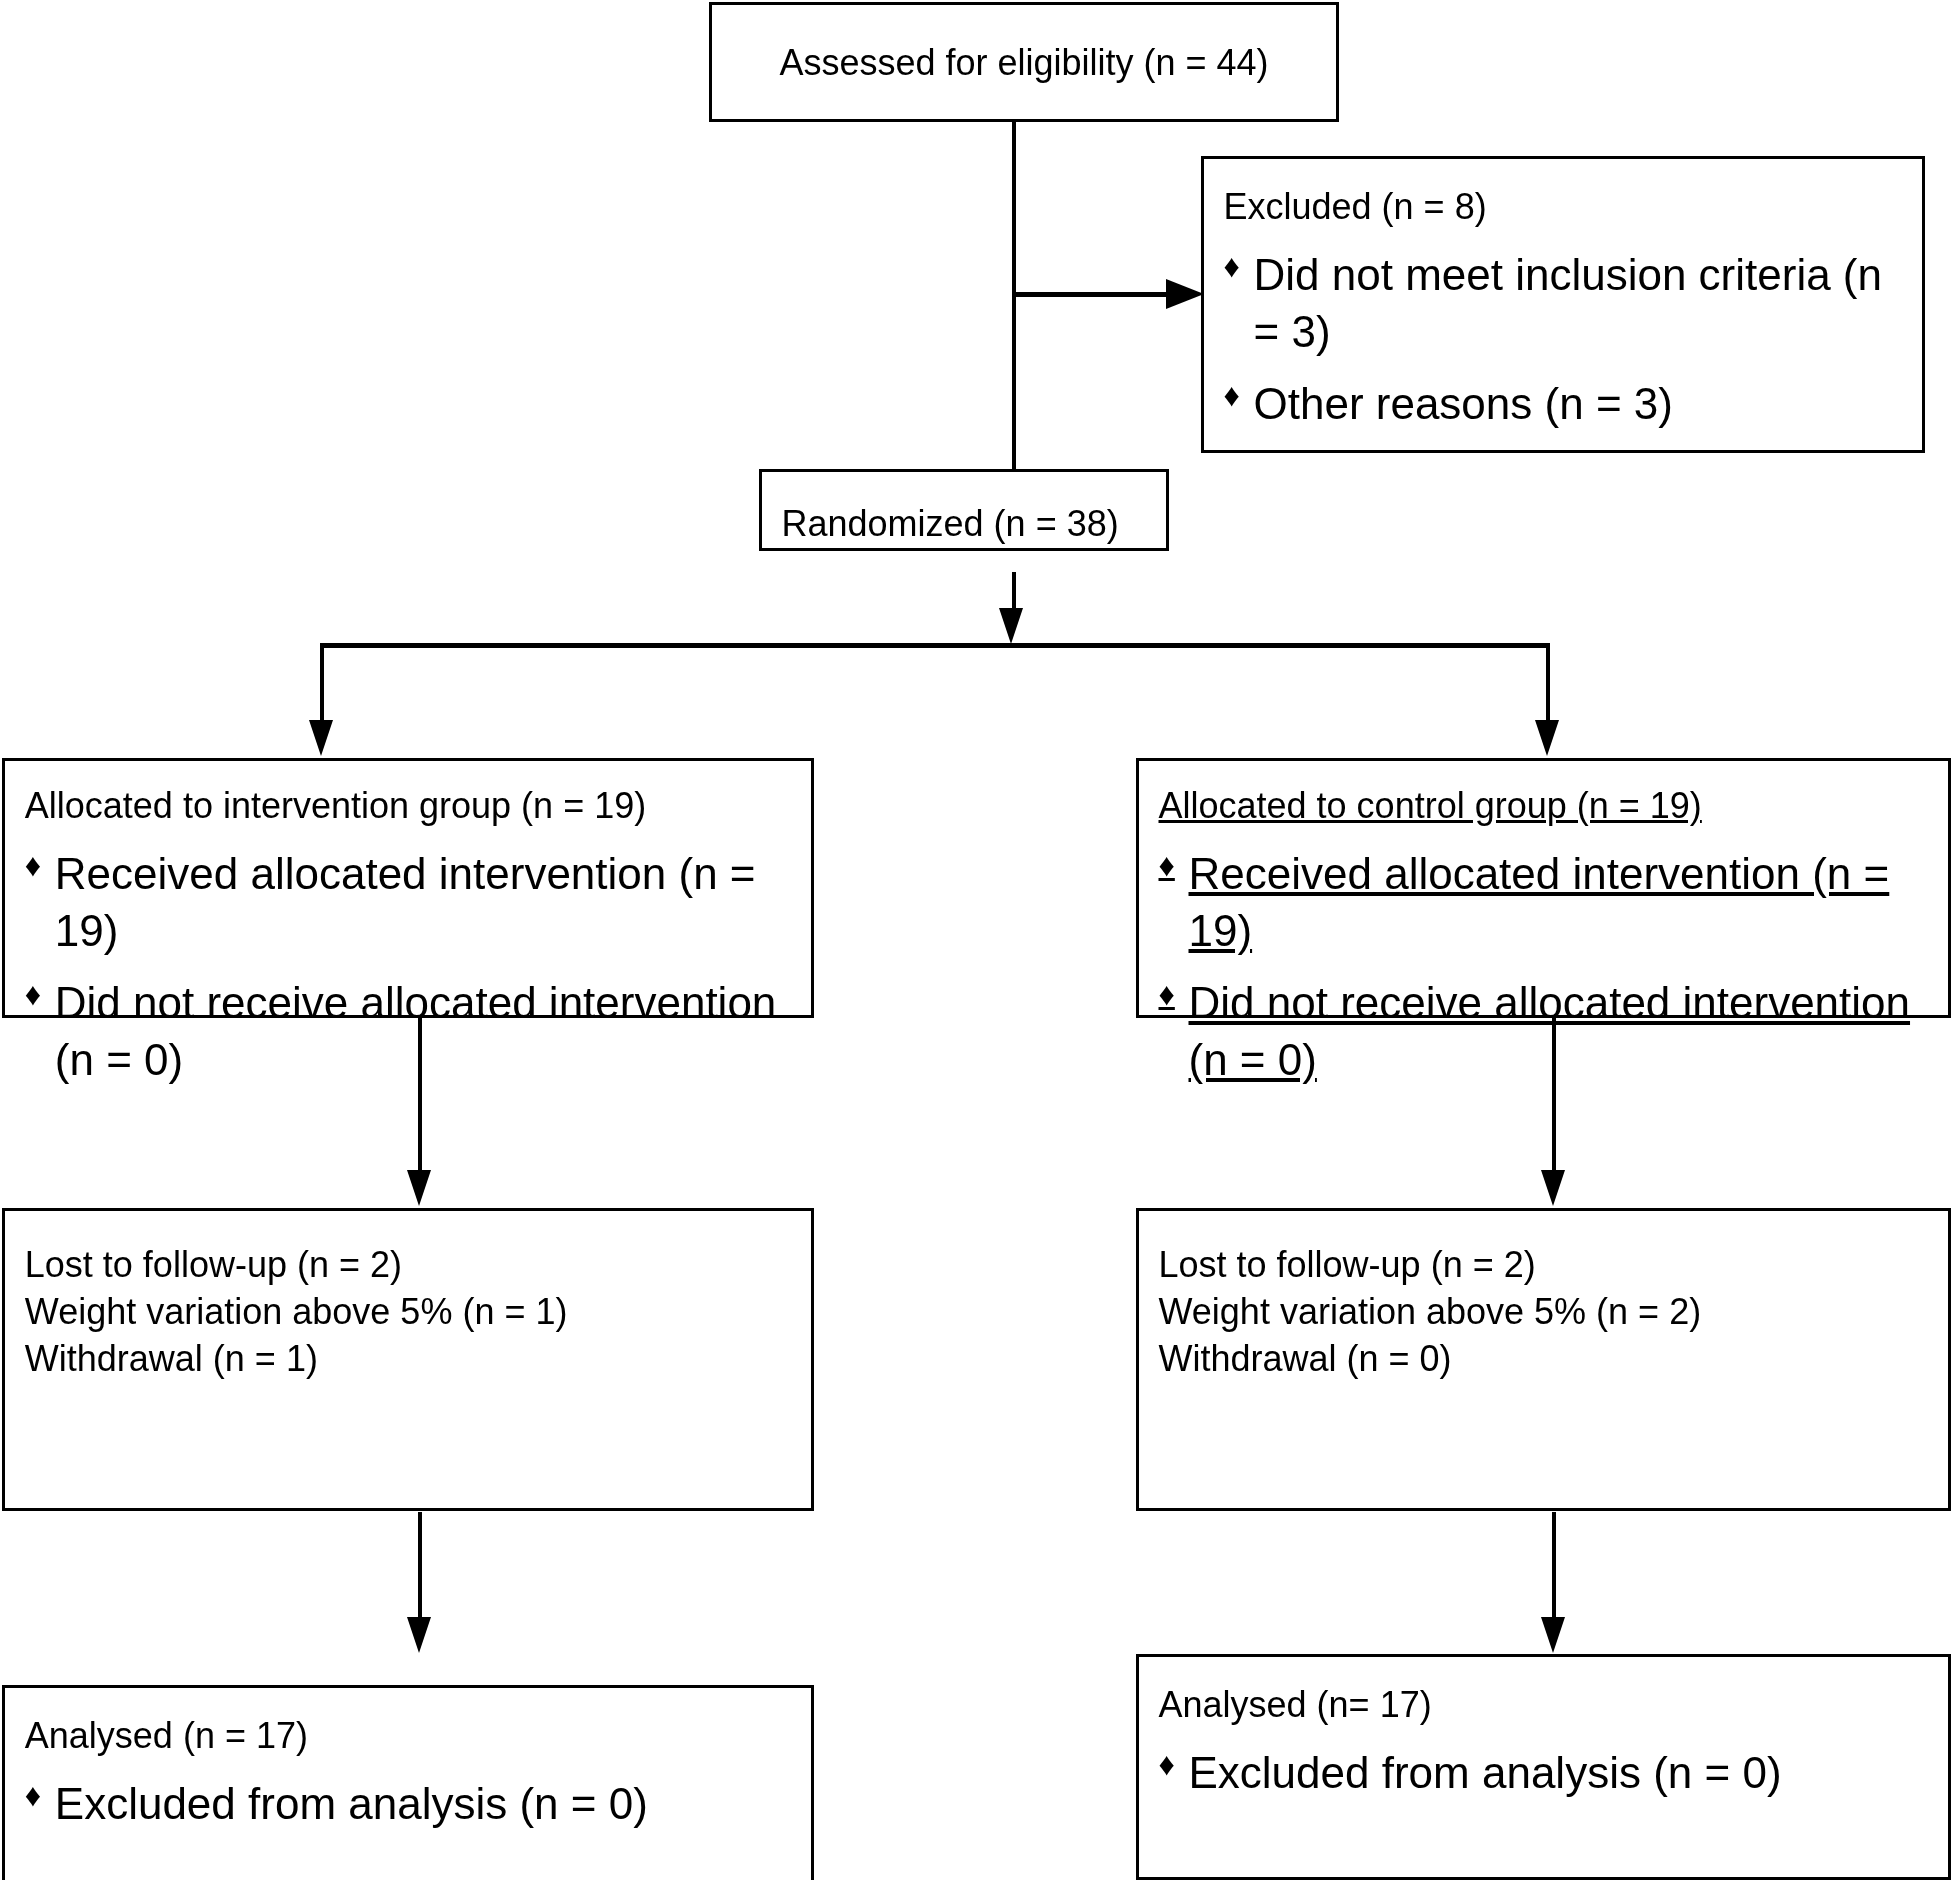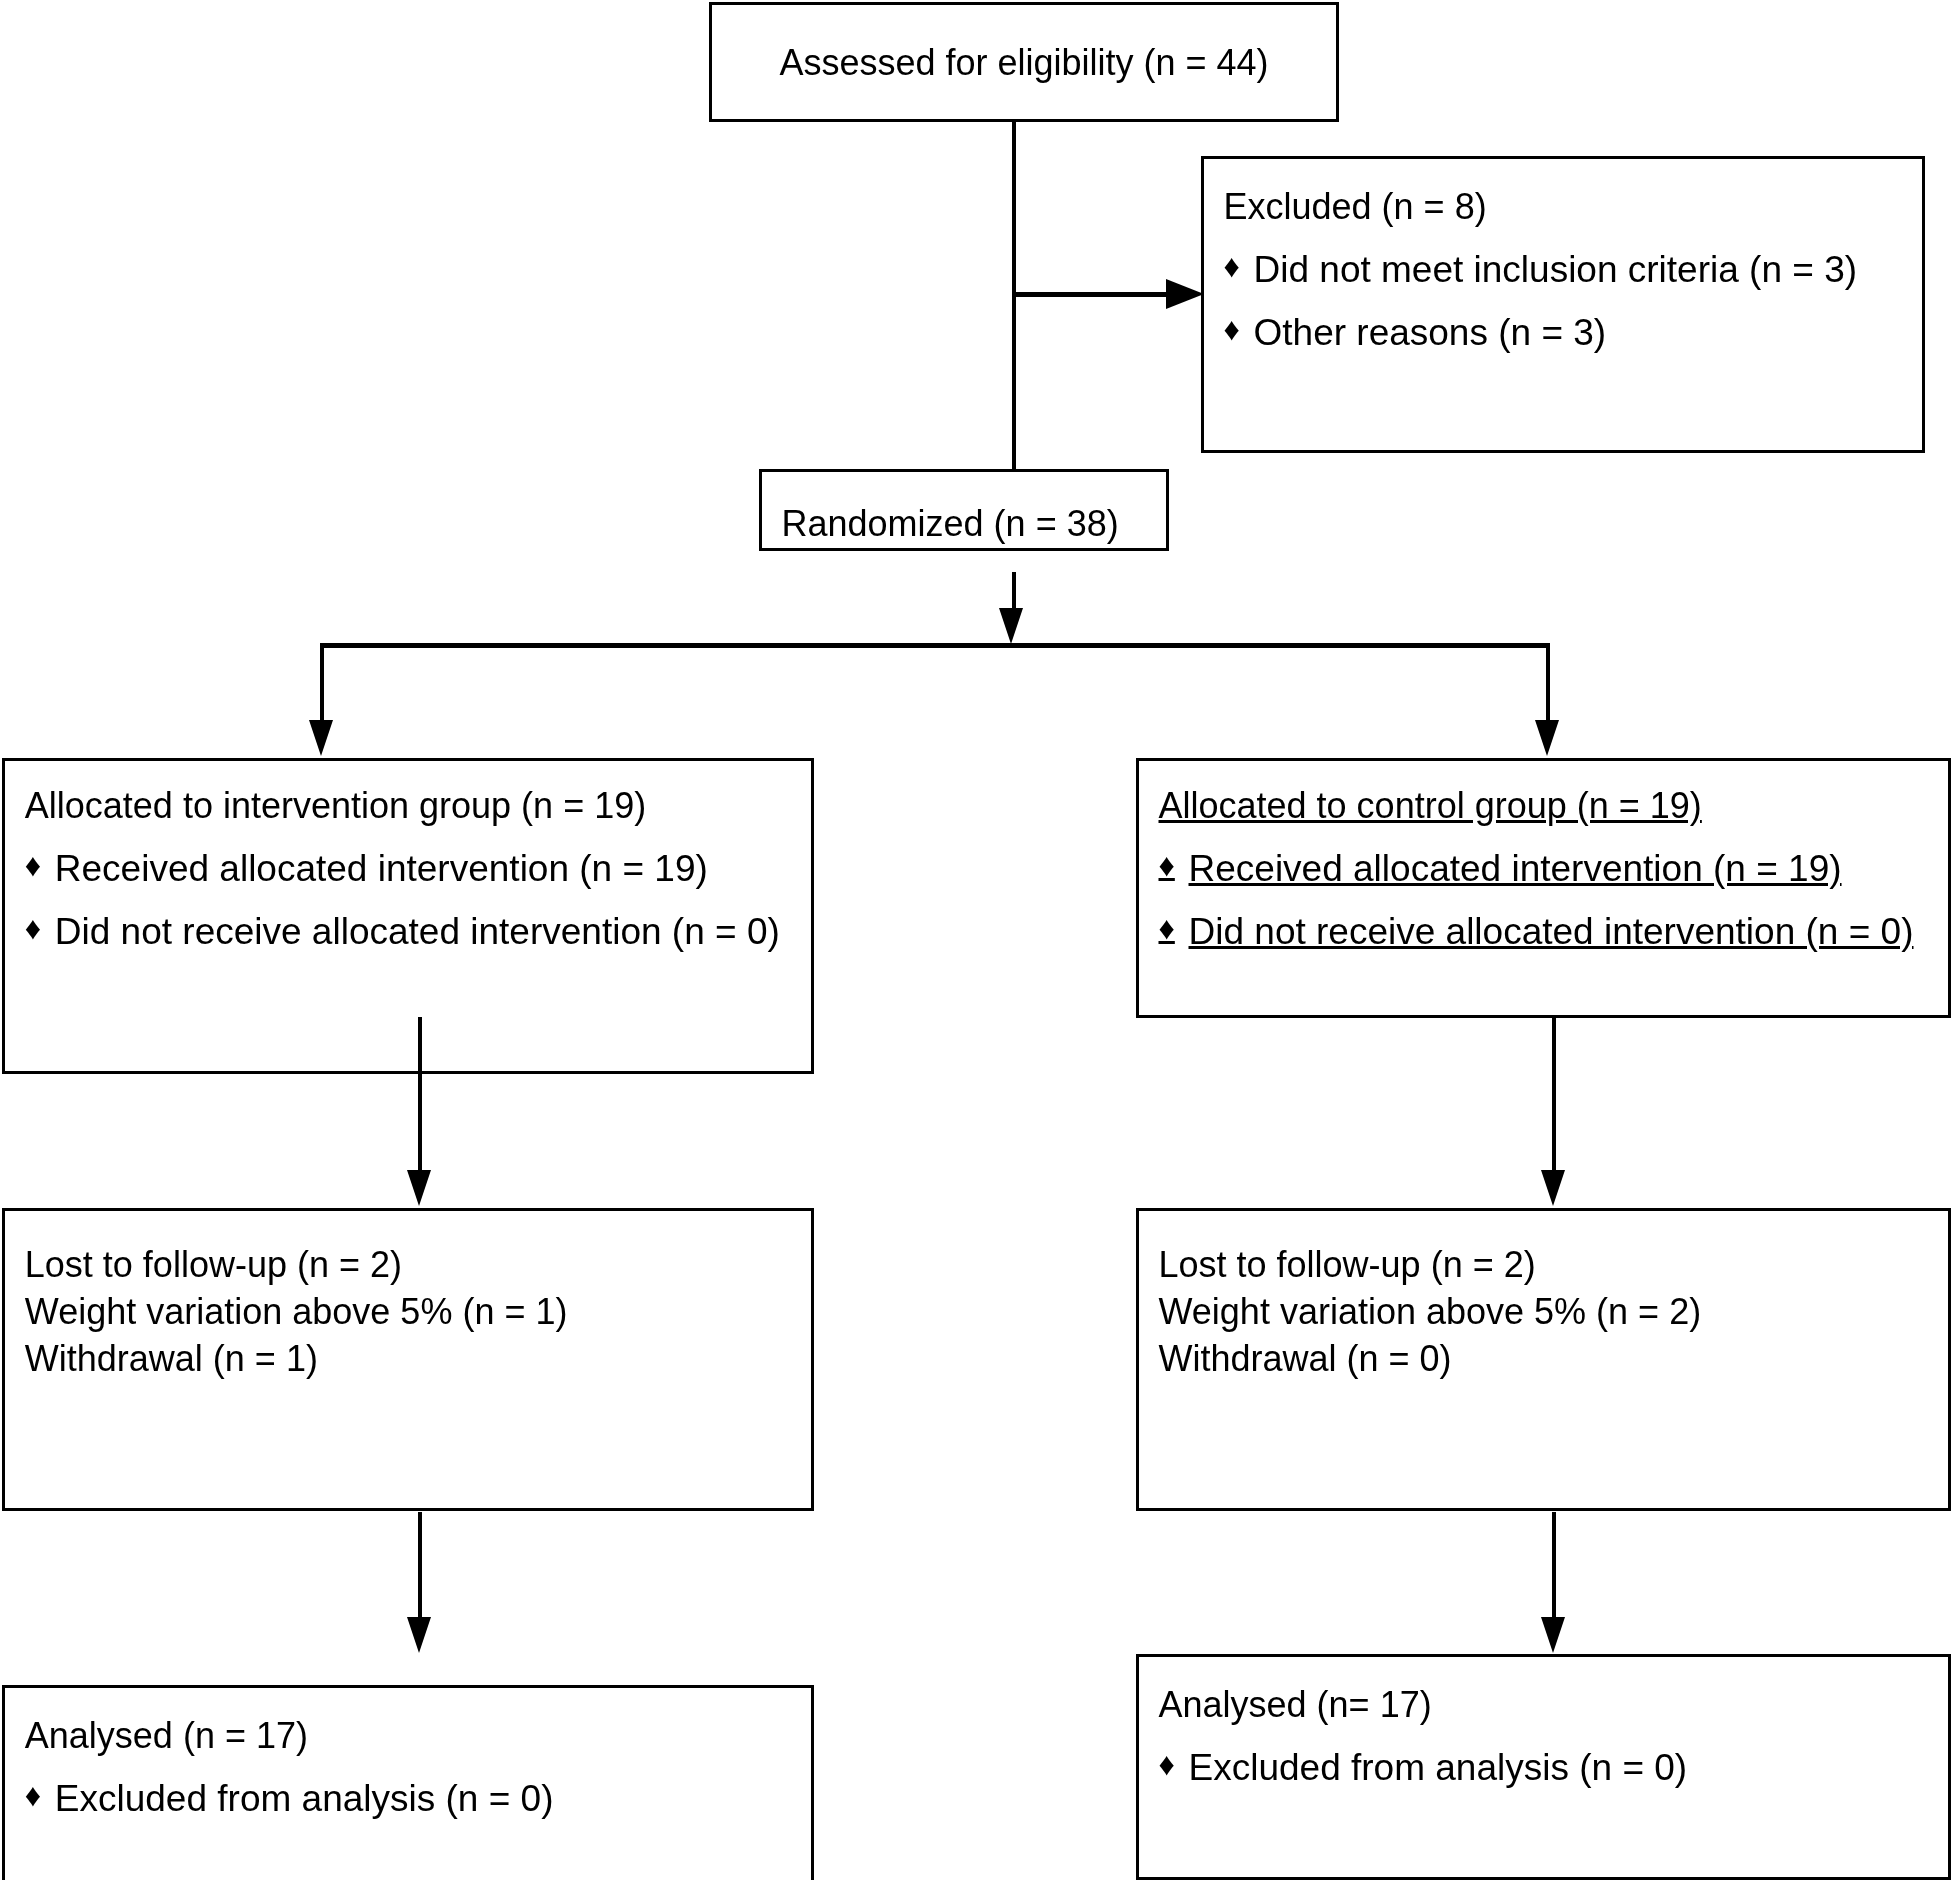--- a/index.html
+++ b/index.html
@@ -47,21 +47,21 @@
   }
   .bullet-glyph {
     flex: 0 0 auto;
     width: 30px;
     font-size: 32px;
     line-height: 1.30;
     text-align: left;
   }
   .bullet-text {
     flex: 1 1 auto;
-    font-size: 37px;
+    font-size: 44px;
     line-height: 1.30;
   }
 
   
   .para {
     font-size: 36px;
     line-height: 1.30;
     margin: 0;
   }
   .para + .para { }
@@ -132,21 +132,21 @@
   <div class="arrow-down" style="left:999px; top:608px;"></div>
 
   <div class="hline" style="left:322px; top:643px; width:1228px;"></div>
 
   <div class="vline" style="left:320px; top:643px; height:80px;"></div>
   <div class="arrow-down" style="left:309px; top:720px;"></div>
 
   <div class="vline" style="left:1546px; top:643px; height:80px;"></div>
   <div class="arrow-down" style="left:1535px; top:720px;"></div>
 
-  <div class="box" style="left:2.3px; top:758px; width:812px; height:316px;">
+  <div class="box" style="left:2.3px; top:758px; width:812px; height:260px;">
     <div class="box-text wrap" style="padding-top:2.3px;">
       <span class="line">Allocated to intervention group (n = 19)</span>
       <div class="bullet-row">
         <span class="bullet-glyph">♦</span>
         <span class="bullet-text">Received allocated intervention (n = 19)</span>
       </div>
       <div class="bullet-row">
         <span class="bullet-glyph">♦</span>
         <span class="bullet-text">Did not receive allocated intervention (n = 0)</span>
       </div>

